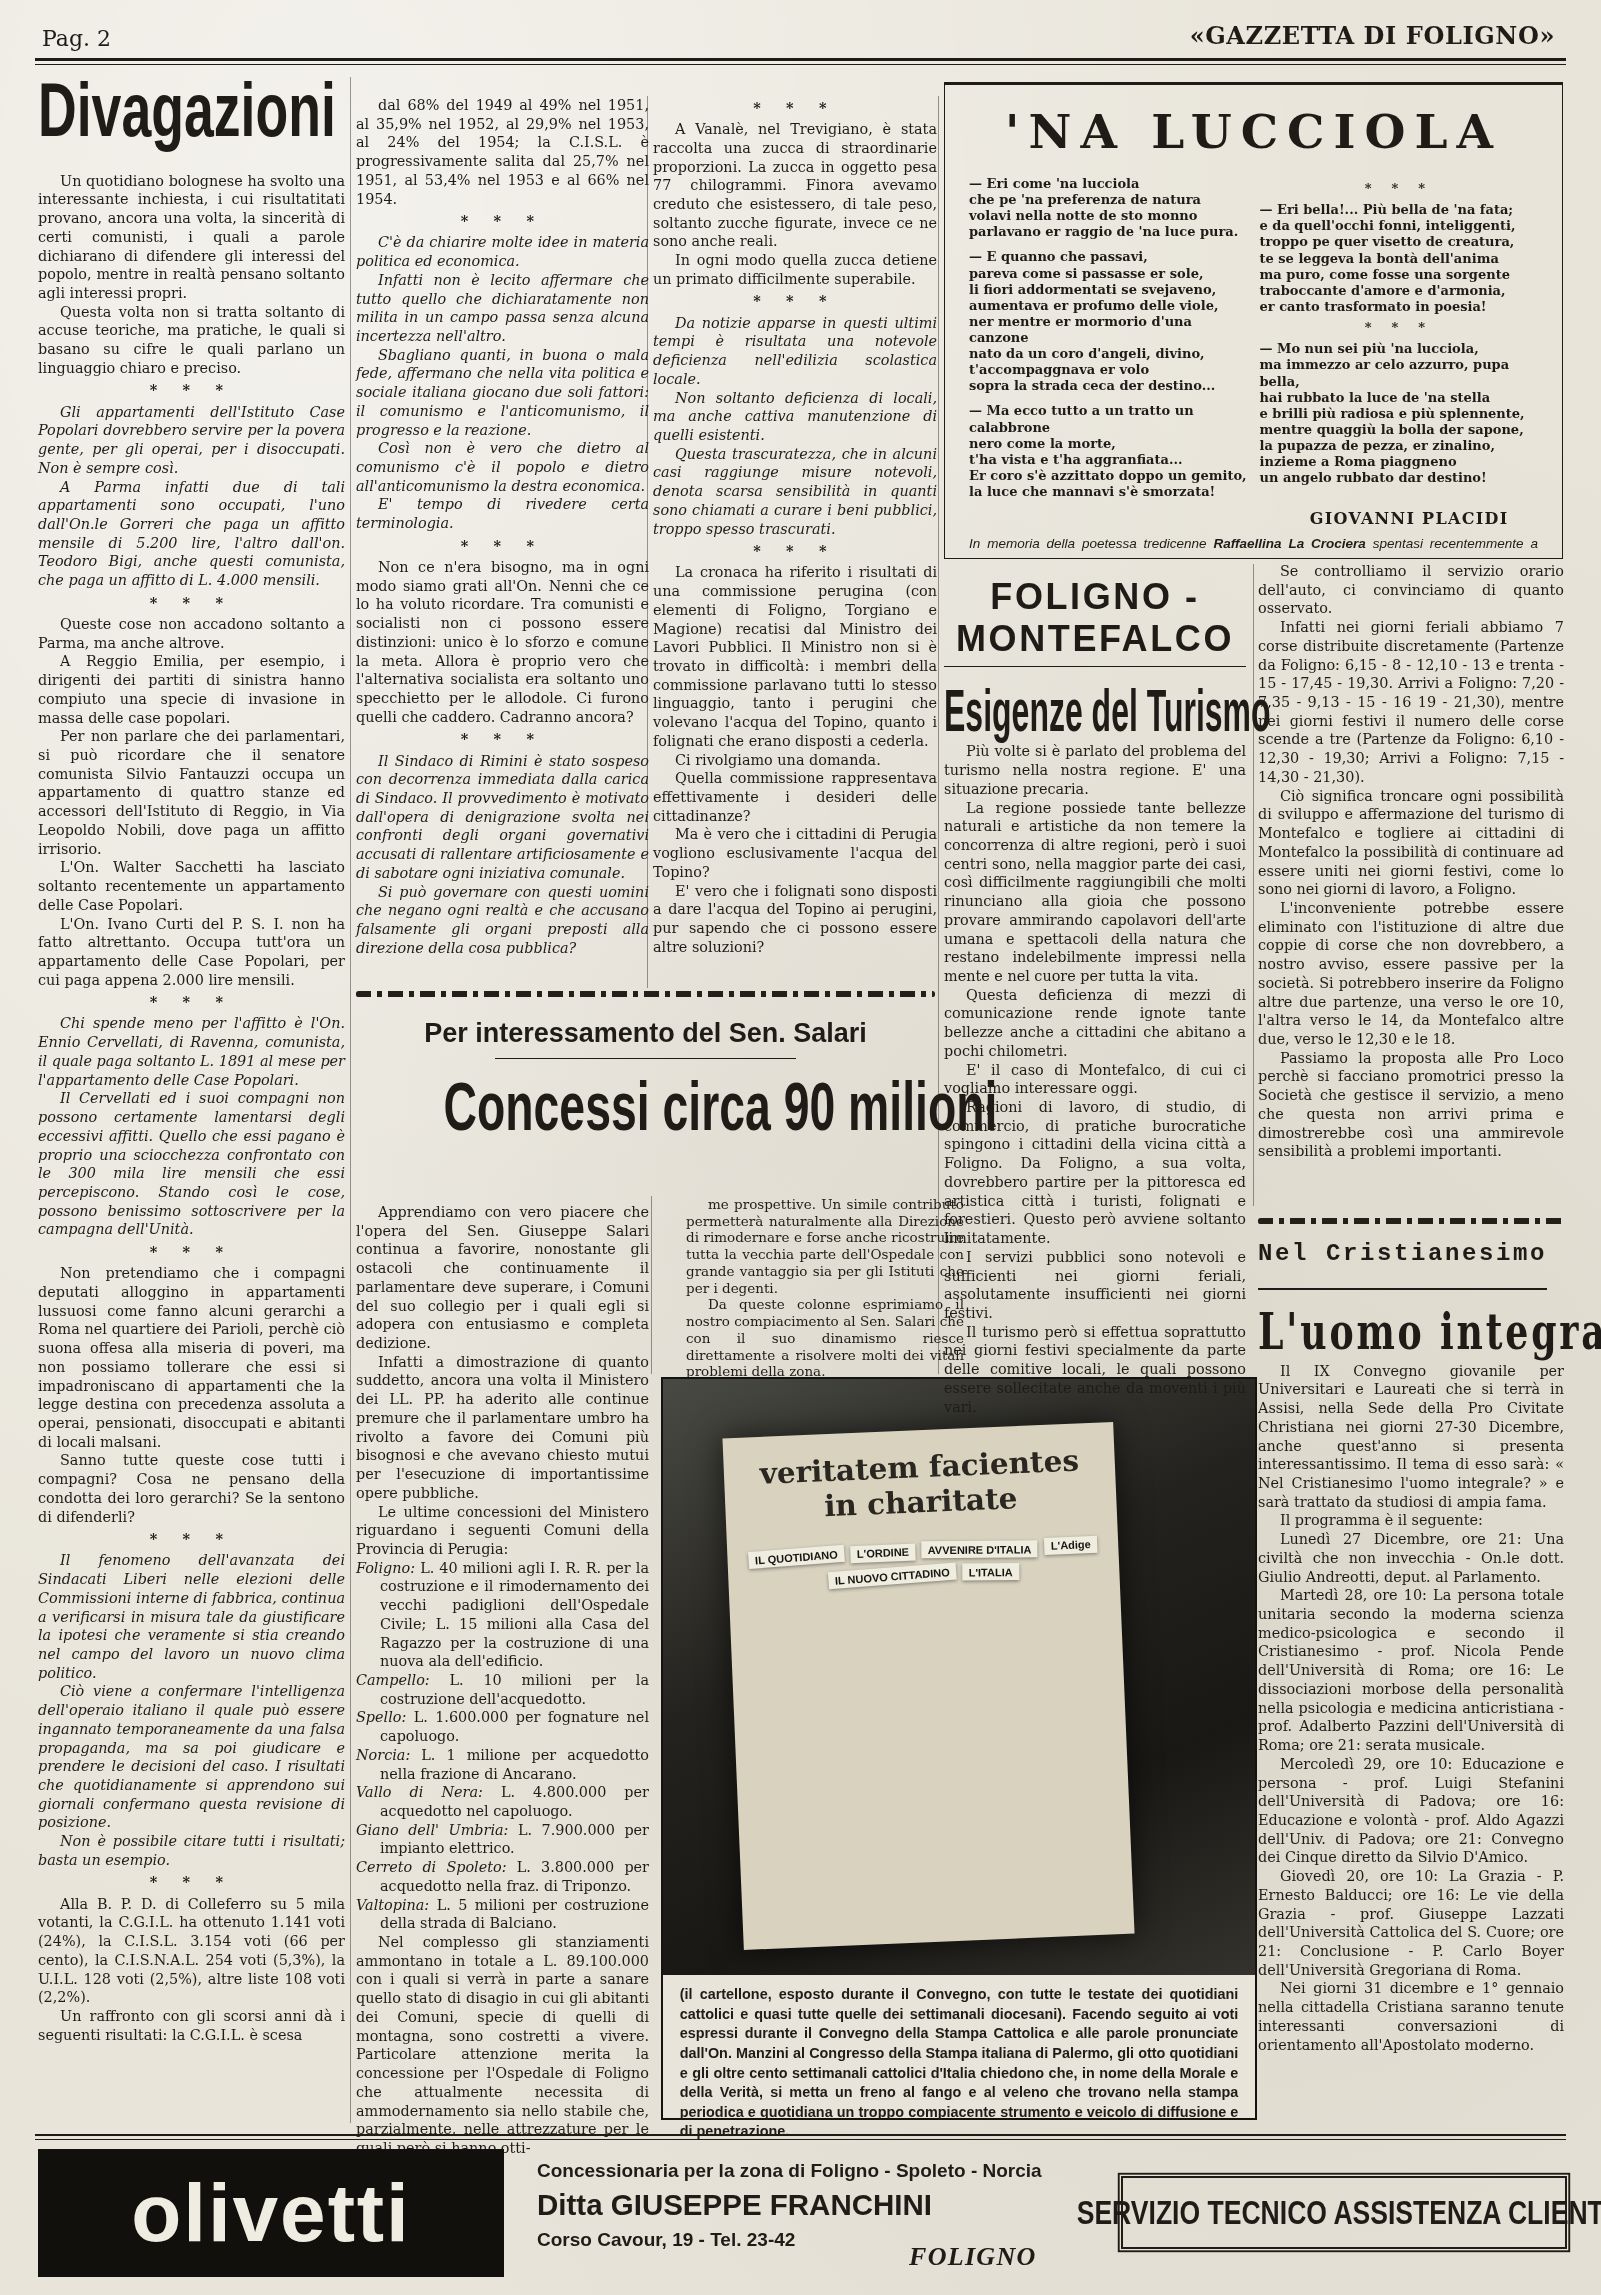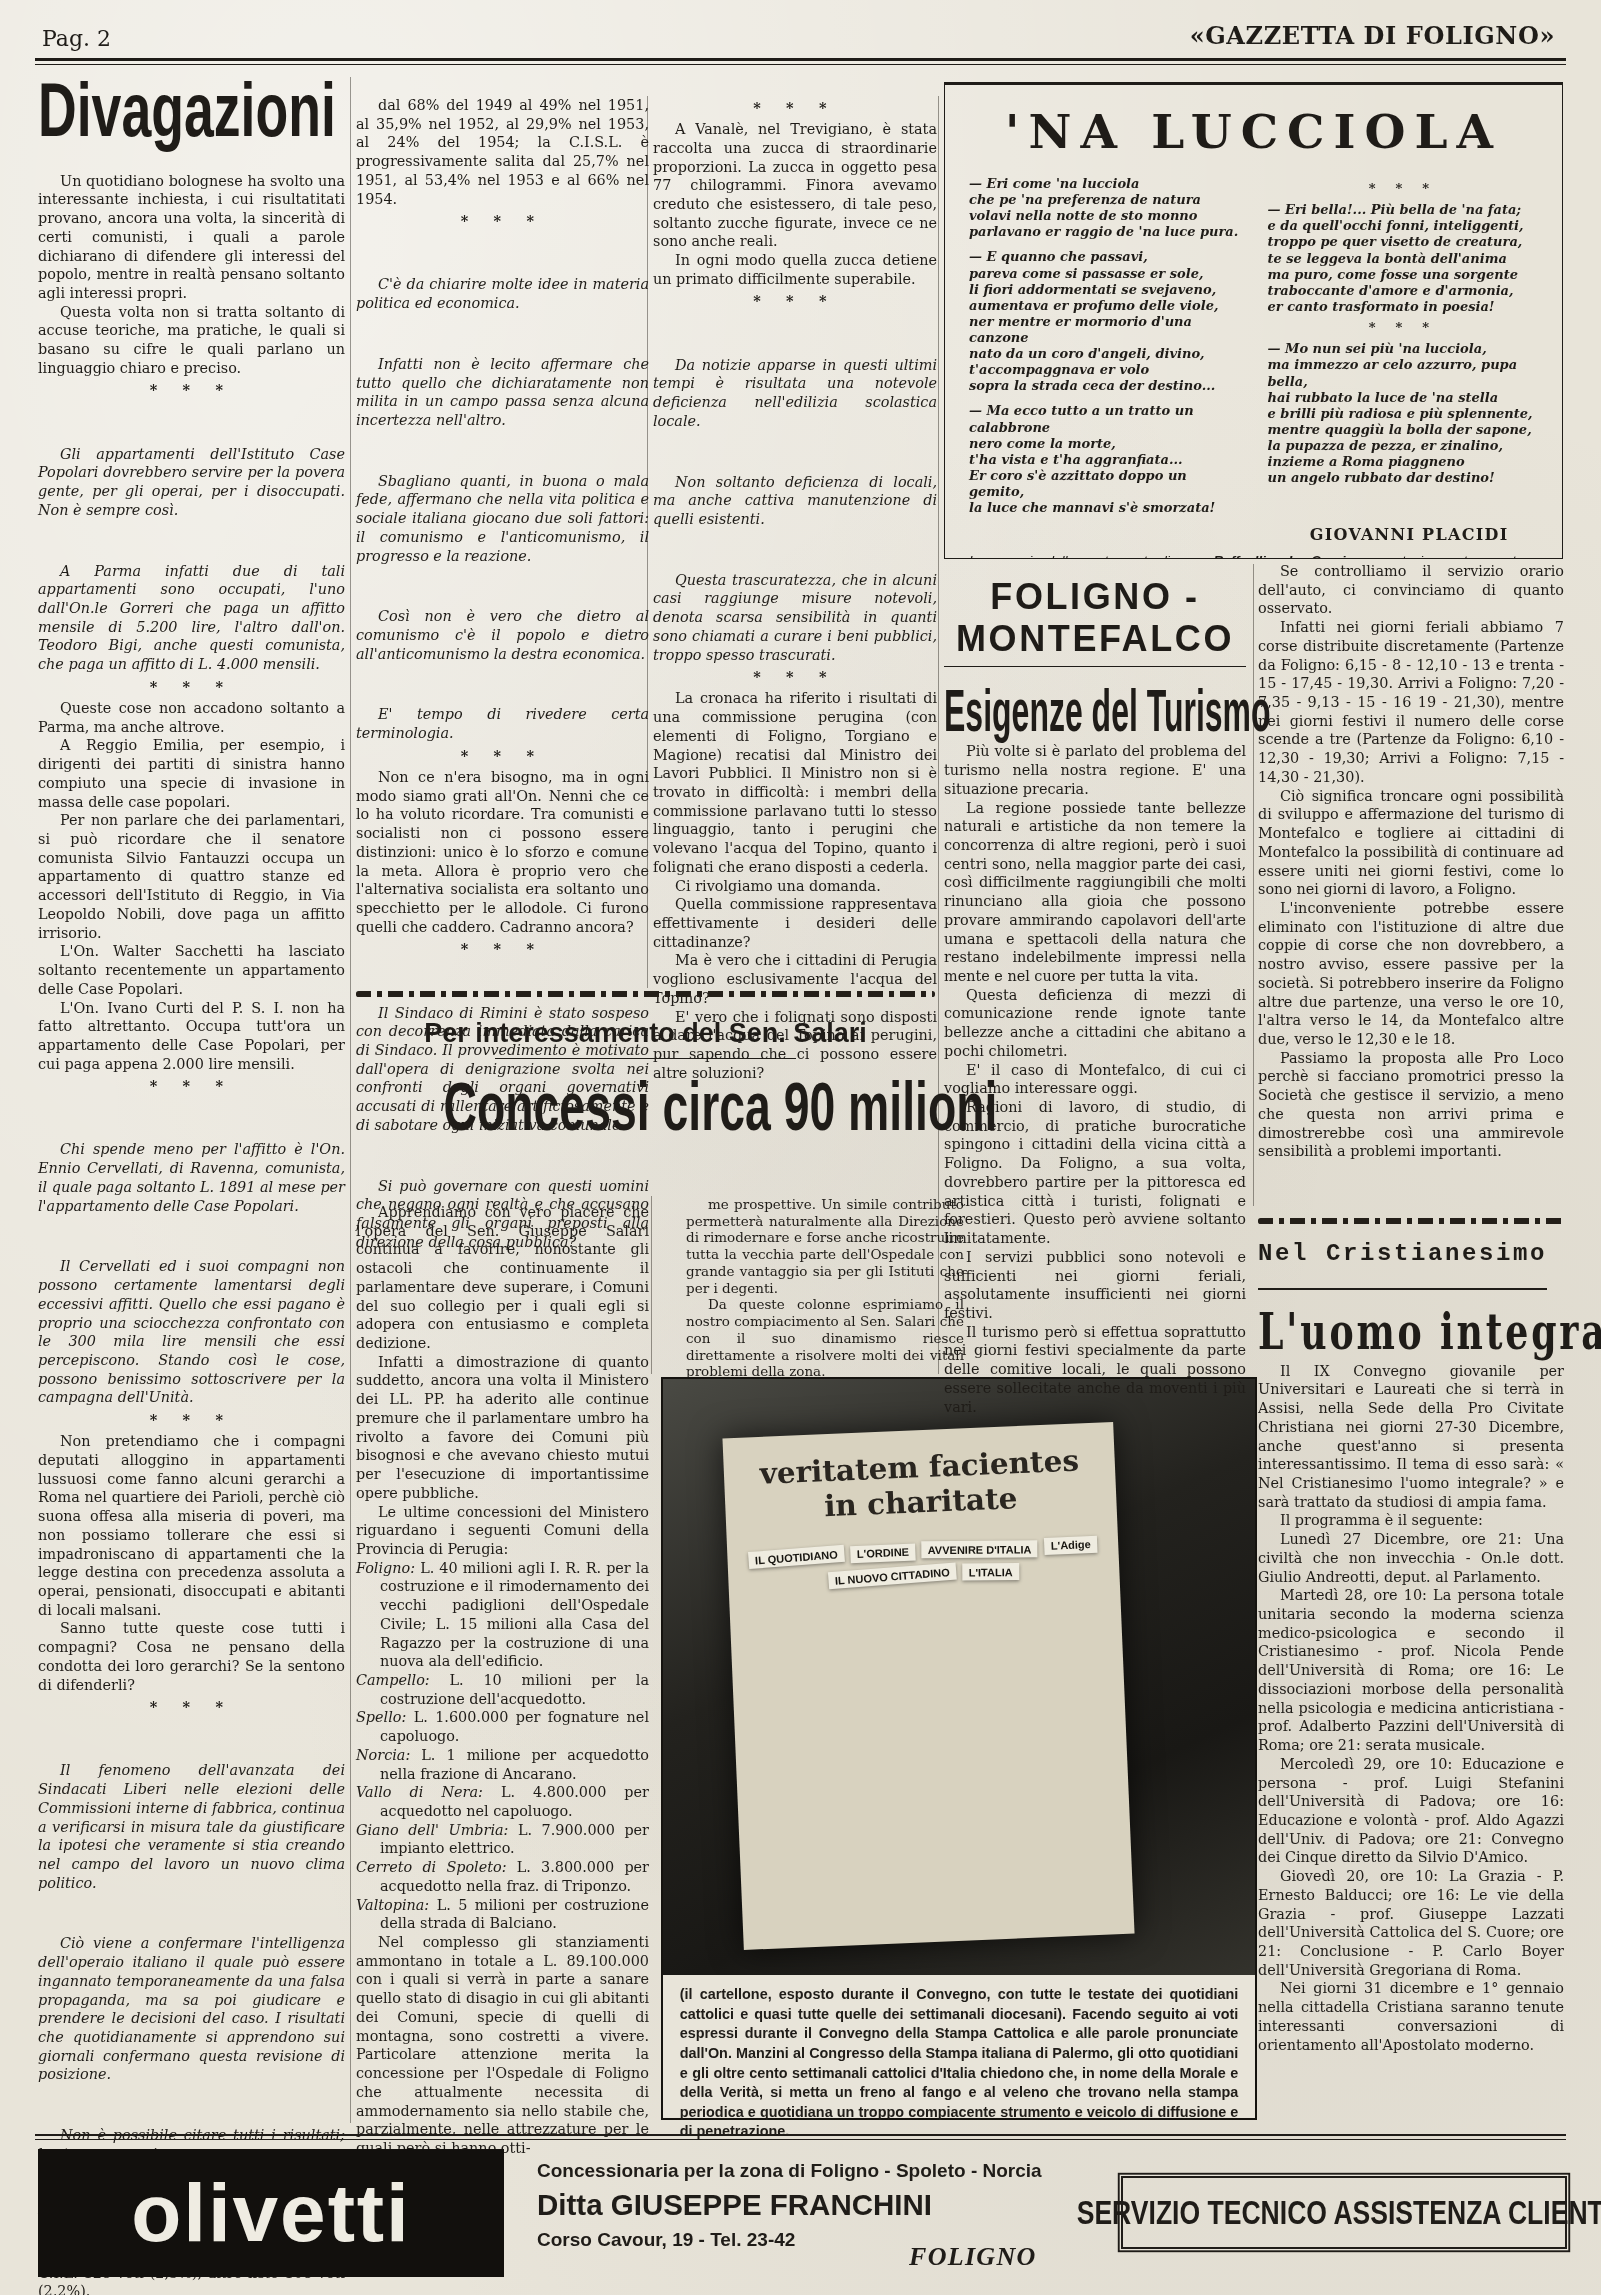--- a/index.html
+++ b/index.html
@@ -9,35 +9,35 @@
                          radial-gradient(ellipse at 45% 45%,rgba(120,110,90,.08),transparent 50%);
         font-family:"DejaVu Serif",serif;color:#1f1c18;overflow:hidden;}
   .abs{position:absolute;}
   
   .pagenum{font-size:22px;}
   .masthead{font-size:24px;font-weight:bold;letter-spacing:0.6px;}
   .toprule{border-top:3.2px solid #1f1c18;border-bottom:1.3px solid #1f1c18;height:3.2px;}
   
   .body{font-size:14.4px;line-height:1.30;text-align:justify;}
   .body p{margin:0;text-indent:22px;}
-  .body p.ps-i{font-style:italic;margin-top:42px;}
+  .body p.ps-i{font-style:italic;}
   .body p.ps-stars{text-align:center;text-indent:0;font-weight:bold;letter-spacing:10.2px;padding:3.8px 0 2.6px 0;}
   .body p.ps-entry{font-style:normal;text-indent:-24px;padding-left:24px;}
   .body p.ps-entry em{font-style:italic;}
   .small{font-size:13.5px;line-height:1.24;}
   
   .bighead{font-family:"Liberation Sans",sans-serif;font-weight:bold;line-height:1;white-space:nowrap;}
   .bighead .in{display:inline-block;transform-origin:left top;}
   .kicker{font-family:"Liberation Sans",sans-serif;font-weight:bold;text-align:center;}
   .vrule{width:0;border-left:1.3px solid rgba(40,35,28,.45);}
   .dashdot{height:5.8px;background:repeating-linear-gradient(90deg,#241f19 0 15.4px,transparent 15.4px 21px,#241f19 21px 26px,transparent 26px 32px);border-radius:2.6px;}
   
   .lbox{border:1.9px solid #1f1c18;border-top-width:3.2px;padding:16.7px 24px 9px 24px;box-sizing:border-box;overflow:hidden;}
   .ltitle{text-align:center;font-weight:bold;font-size:47px;letter-spacing:9px;margin:2.6px 0 16.7px 0;white-space:nowrap;}
-  .poemwrap{display:flex;gap:28px;font-style:italic;}
+  .poemwrap{display:flex;gap:12px;}
   .poem{font-weight:bold;font-size:13px;line-height:1.24;flex:1;}
   .poem p{margin:0;}
   .poem p.ps-gap{height:9px;}
   .poem p.ps-stars{text-align:center;letter-spacing:7.7px;padding:5.1px 0;}
   .sig{text-align:right;font-weight:bold;font-size:16px;letter-spacing:1.3px;margin:9px 29.5px 6.4px 0;}
   .footnote{font-family:"Liberation Sans",sans-serif;font-style:italic;font-size:13.5px;line-height:1.45;text-align:justify;margin-top:6.4px;}
   .footnote b{font-style:italic;}
   
   .figbox{border:2.6px solid #15130f;box-sizing:border-box;background:#e8e4d9;}
   .photo{position:absolute;left:0;top:0;right:0;height:596px;background:

